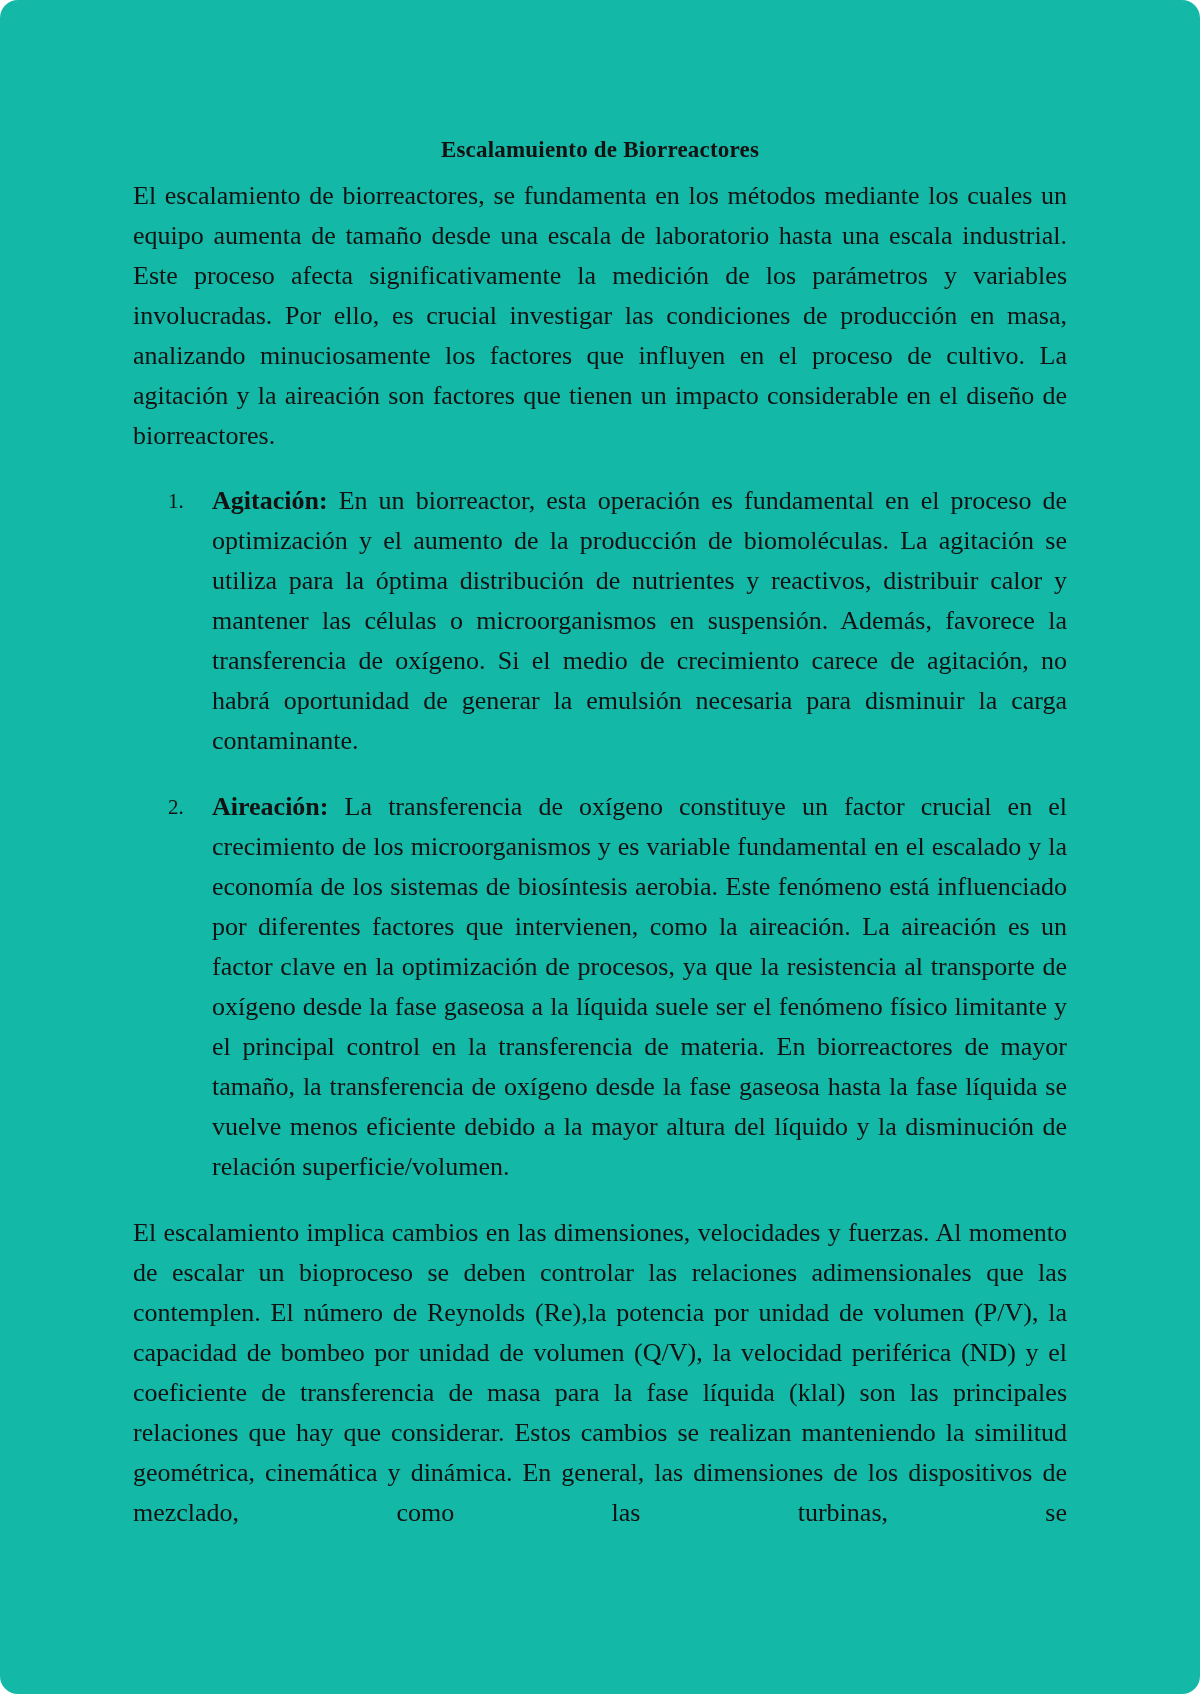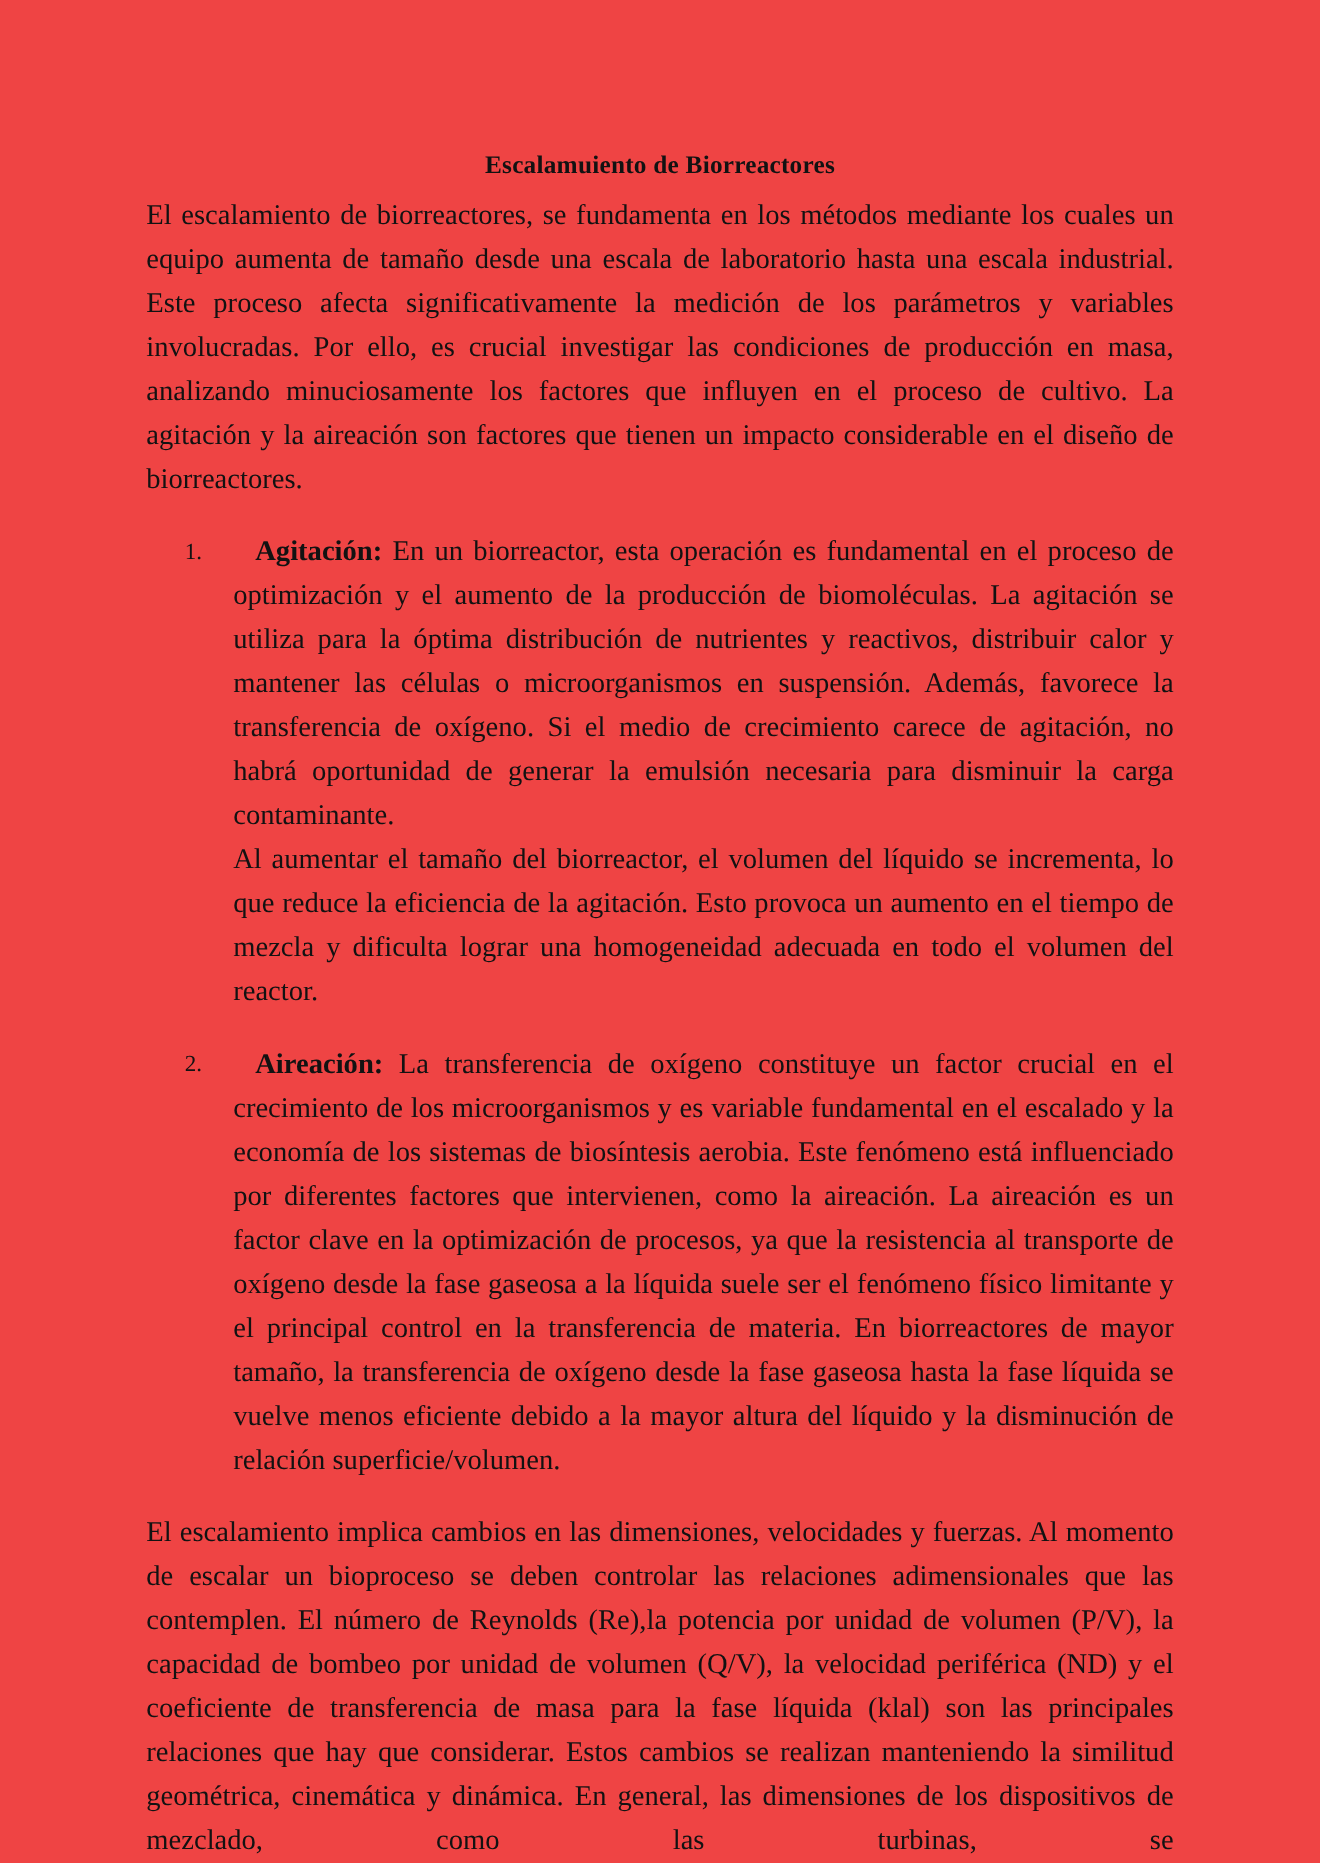--- a/index.html
+++ b/index.html
@@ -4,24 +4,25 @@
 <style>
   html, body {
     margin: 0;
     padding: 0;
     background: #ffffff;
   }
   .page {
     position: relative;
     width: 1200px;
     height: 1694px;
-    background: #ef4444;
+    background: #14b8a6;
     overflow: hidden;
     font-family: "Liberation Serif", "DejaVu Serif", serif;
     color: #121212;
+    border-radius: 18px;
   }
   .content {
     position: absolute;
     left: 133px;
     top: 130px;
     width: 934px;
   }
   .doc-title {
     font-size: 23px;
     font-weight: 700;
@@ -46,41 +47,39 @@
     left: 35px;
     top: 0;
     font-size: 21px;
     line-height: 40px;
   }
   .list-item p.body-text {
     margin: 0;
   }
   .term {
     font-weight: 700;
-    margin-left: 20px;
   }
   p.outro {
     margin: 0;
     text-align-last: justify;
   }
 </style>
 </head>
 <body>
 
 <div class="page">
   <div class="content">
 
     <h1 class="doc-title">Escalamuiento de Biorreactores</h1>
 
     <p class="body-text">El escalamiento de biorreactores, se fundamenta en los métodos mediante los cuales un equipo aumenta de tamaño desde una escala de laboratorio hasta una escala industrial. Este proceso afecta significativamente la medición de los parámetros y variables involucradas. Por ello, es crucial investigar las condiciones de producción en masa, analizando minuciosamente los factores que influyen en el proceso de cultivo. La agitación y la aireación son factores que tienen un impacto considerable en el diseño de biorreactores.</p>
 
     <div class="list-item">
       <span class="marker">1.</span>
       <p class="body-text"><span class="term">Agitación:</span> <span>En un biorreactor, esta operación es fundamental en el proceso de optimización y el aumento de la producción de biomoléculas. La agitación se utiliza para la óptima distribución de nutrientes y reactivos, distribuir calor y mantener las células o microorganismos en suspensión. Además, favorece la transferencia de oxígeno. Si el medio de crecimiento carece de agitación, no habrá oportunidad de generar la emulsión necesaria para disminuir la carga contaminante.</span></p>
-      <p class="body-text">Al aumentar el tamaño del biorreactor, el volumen del líquido se incrementa, lo que reduce la eficiencia de la agitación. Esto provoca un aumento en el tiempo de mezcla y dificulta lograr una homogeneidad adecuada en todo el volumen del reactor.</p>
     </div>
 
     <div class="list-item">
       <span class="marker">2.</span>
       <p class="body-text"><span class="term">Aireación:</span> <span>La transferencia de oxígeno constituye un factor crucial en el crecimiento de los microorganismos y es variable fundamental en el escalado y la economía de los sistemas de biosíntesis aerobia. Este fenómeno está influenciado por diferentes factores que intervienen, como la aireación. La aireación es un factor clave en la optimización de procesos, ya que la resistencia al transporte de oxígeno desde la fase gaseosa a la líquida suele ser el fenómeno físico limitante y el principal control en la transferencia de materia. En biorreactores de mayor tamaño, la transferencia de oxígeno desde la fase gaseosa hasta la fase líquida se vuelve menos eficiente debido a la mayor altura del líquido y la disminución de relación superficie/volumen.</span></p>
     </div>
 
     <p class="body-text outro">El escalamiento implica cambios en las dimensiones, velocidades y fuerzas. Al momento de escalar un bioproceso se deben controlar las relaciones adimensionales que las contemplen. El número de Reynolds (Re),la potencia por unidad de volumen (P/V), la capacidad de bombeo por unidad de volumen (Q/V), la velocidad periférica (ND) y el coeficiente de transferencia de masa para la fase líquida (klal) son las principales relaciones que hay que considerar. Estos cambios se realizan manteniendo la similitud geométrica, cinemática y dinámica. En general, las dimensiones de los dispositivos de mezclado, como las turbinas, se</p>
 
   </div>

